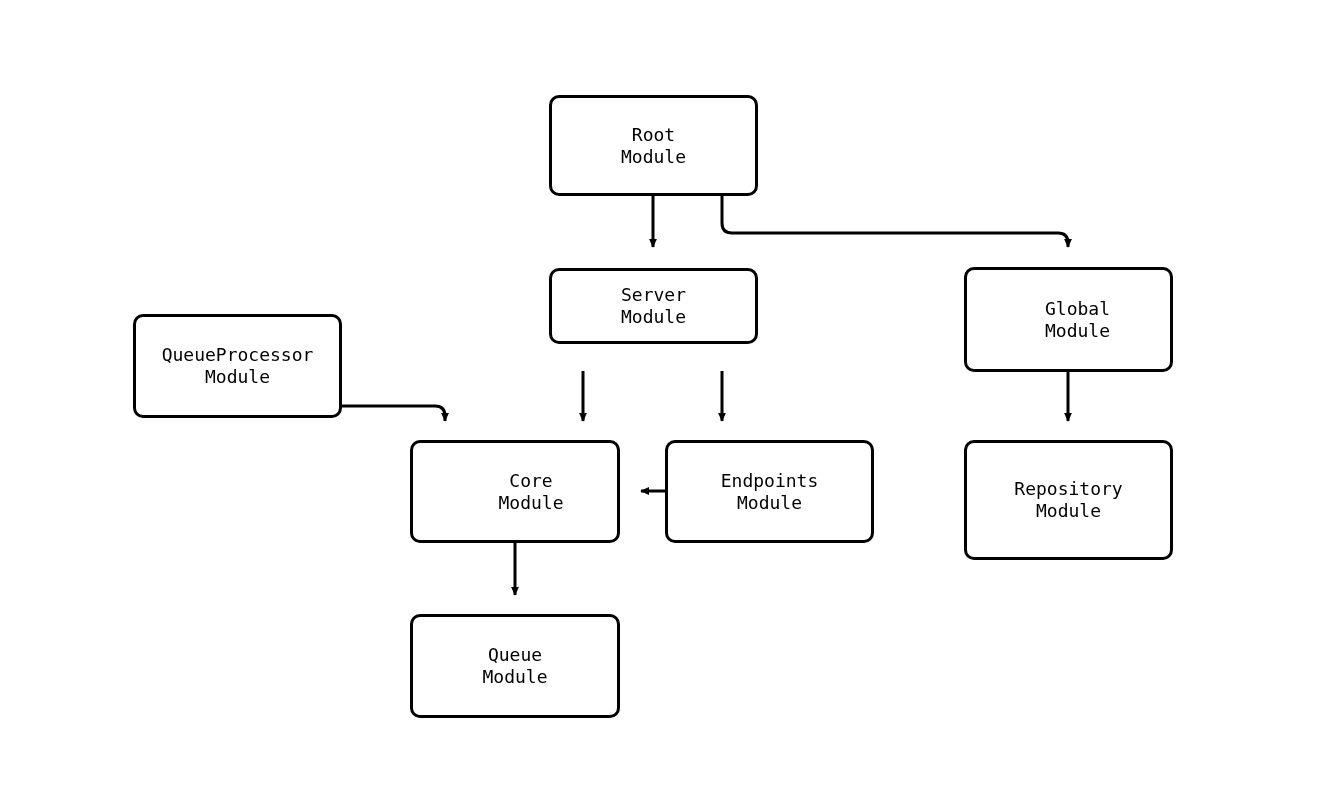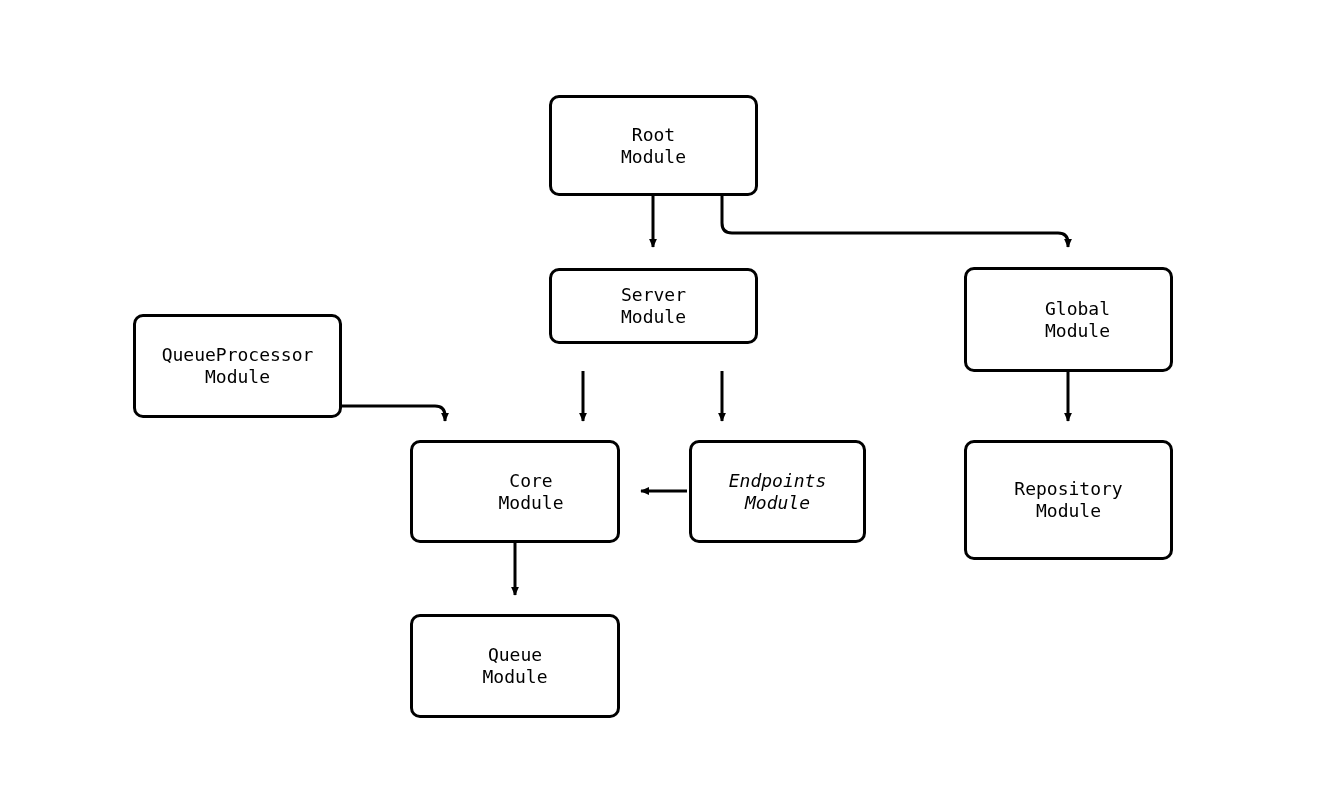--- a/index.html
+++ b/index.html
@@ -96,21 +96,21 @@
   <div class="node" style="left:964px; top:267px; width:209px; height:105px;padding-left:18px;">
     <div class="node-label">Global
 Module</div>
   </div>
 
   <div class="node" style="left:410px; top:440px; width:210px; height:103px;padding-left:32px;">
     <div class="node-label">Core
 Module</div>
   </div>
 
-  <div class="node" style="left:689px; top:440px; width:177px; height:103px;font-style:italic;">
+  <div class="node" style="left:665px; top:440px; width:209px; height:103px;">
     <div class="node-label">Endpoints
 Module</div>
   </div>
 
   <div class="node" style="left:964px; top:440px; width:209px; height:120px;">
     <div class="node-label">Repository
 Module</div>
   </div>
 
   <div class="node" style="left:410px; top:614px; width:210px; height:104px;">

